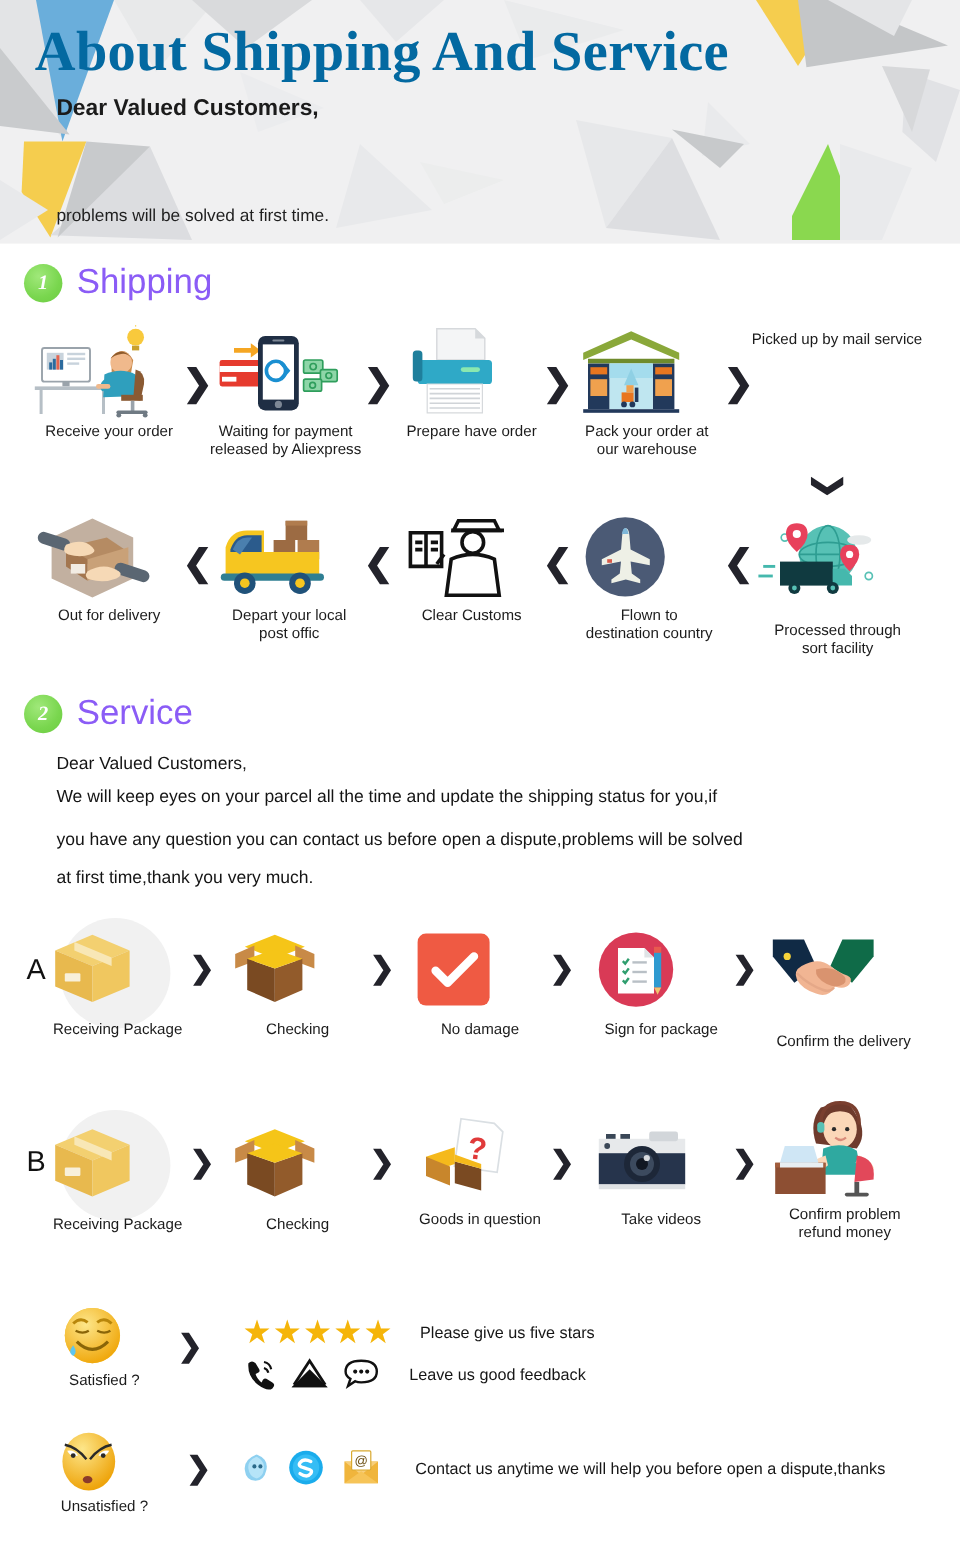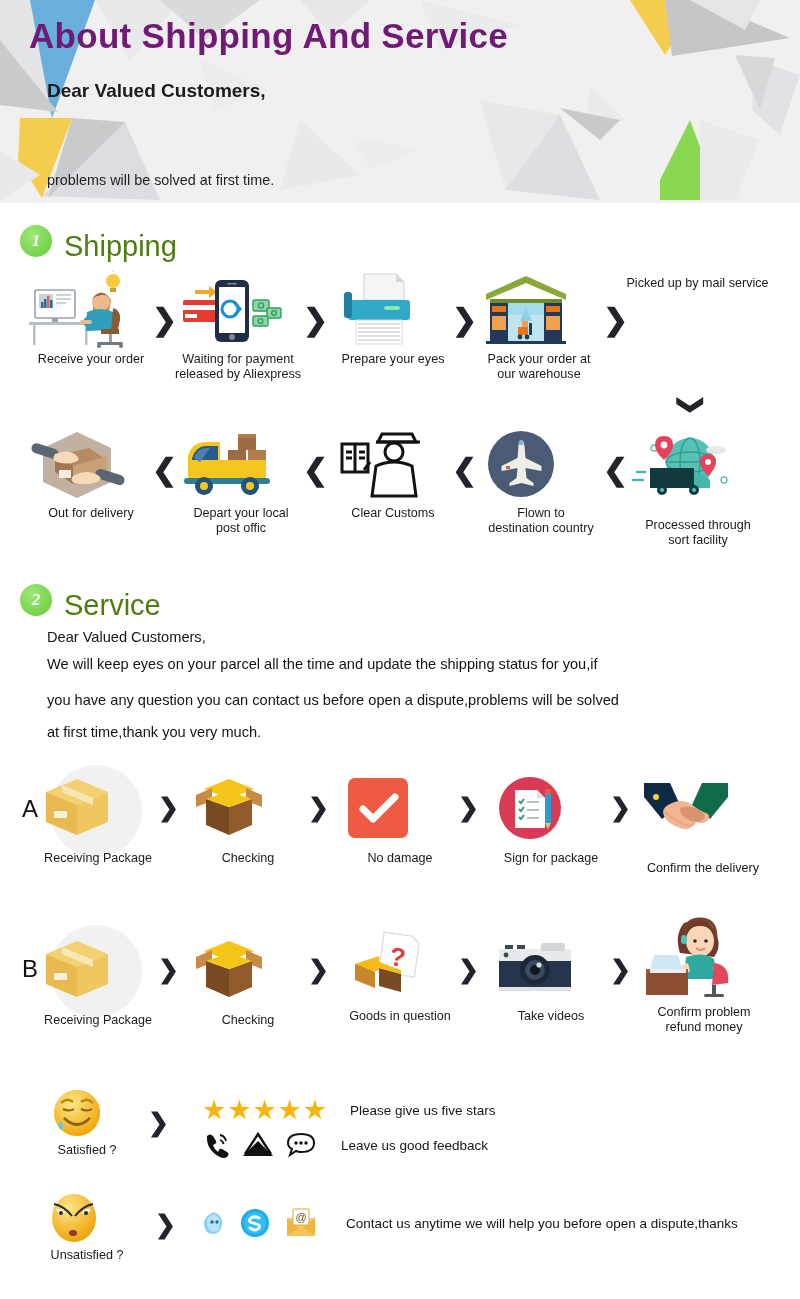--- a/index.html
+++ b/index.html
@@ -13,23 +13,23 @@
 
   
   #header {
     position:relative;
     width:800px; height:203px;
     background:#f0f0f1;
     overflow:hidden;
   }
   #header .htitle {
     position:absolute; left:29px; top:16px;
-    font-size:35px; font-weight:bold; color:#701a75;
+    font-size:47px; font-weight:bold; color:#0369a1;
     letter-spacing:.3px; z-index:6;
-    font-family:Liberation Sans, sans-serif;
+    font-family:Liberation Serif, serif;
   }
   #header .hsub {
     position:absolute; left:47px; top:80px;
     font-size:19px; font-weight:bold; color:#1b1b1b; z-index:6;
   }
   #header .hline {
     position:absolute; left:47px;
     font-size:14.4px; color:#1f1f1f; z-index:6; white-space:nowrap;
   }
   #hl1 { top:112px; }
@@ -40,23 +40,22 @@
   .sec-head { position:absolute; display:flex; align-items:center; }
   .badge {
     width:32px; height:32px; border-radius:50%;
     background:#7ed957;
     background:radial-gradient(circle at 38% 32%, #a0e87a 0%, #79d64e 60%, #6ccb42 100%);
     color:#fff; font-size:17px; font-style:italic; font-weight:bold;
     display:flex; align-items:center; justify-content:center;
     font-family:"Liberation Serif", serif;
   }
   .sec-title {
-    margin-left:12px; font-size:29px; color:#4d7c0f;
+    margin-left:12px; font-size:29px; color:#8b5cf6;
     font-family:"Liberation Sans", sans-serif;
-    margin-top:11px;
   }
 
   
   .step { position:absolute; text-align:center; }
   .step .cap {
     font-size:12.6px; color:#1b1b1b; line-height:15px;
     white-space:pre-line;
   }
   .arrow {
     position:absolute; color:#23232b;
@@ -222,21 +221,21 @@
       <path d="M26 48 h46 v24 h-46 z" fill="#fff" stroke="#d6d9dc" stroke-width="1"></path>
       <g stroke="#d0d4d8" stroke-width="1.3">
         <line x1="28" y1="52" x2="70" y2="52"></line>
           <line x1="28" y1="56" x2="70" y2="56"></line>
         <line x1="28" y1="60" x2="70" y2="60"></line>
           <line x1="28" y1="64" x2="70" y2="64"></line>
         <line x1="28" y1="68" x2="70" y2="68"></line>
       </g>
     </svg>
   </div>
-  <div class="cap" style="margin-top:4px;">Prepare your eyes</div>
+  <div class="cap" style="margin-top:4px;">Prepare have order</div>
 </div>
 <div class="arrow arrow-r" style="left:452px; top:305px;">❯</div>
 
 <div class="step" style="left:478px; top:272px; width:122px;">
   <div class="ico">
     <svg width="96" height="76" viewBox="0 0 96 76">
 
       <path d="M8 22 L48 4 L88 22 L88 28 L48 11 L8 28 z" fill="#8aa83a"></path>
       <path d="M12 27 h72 v4 h-72z" fill="#6f8b2c"></path>
 

